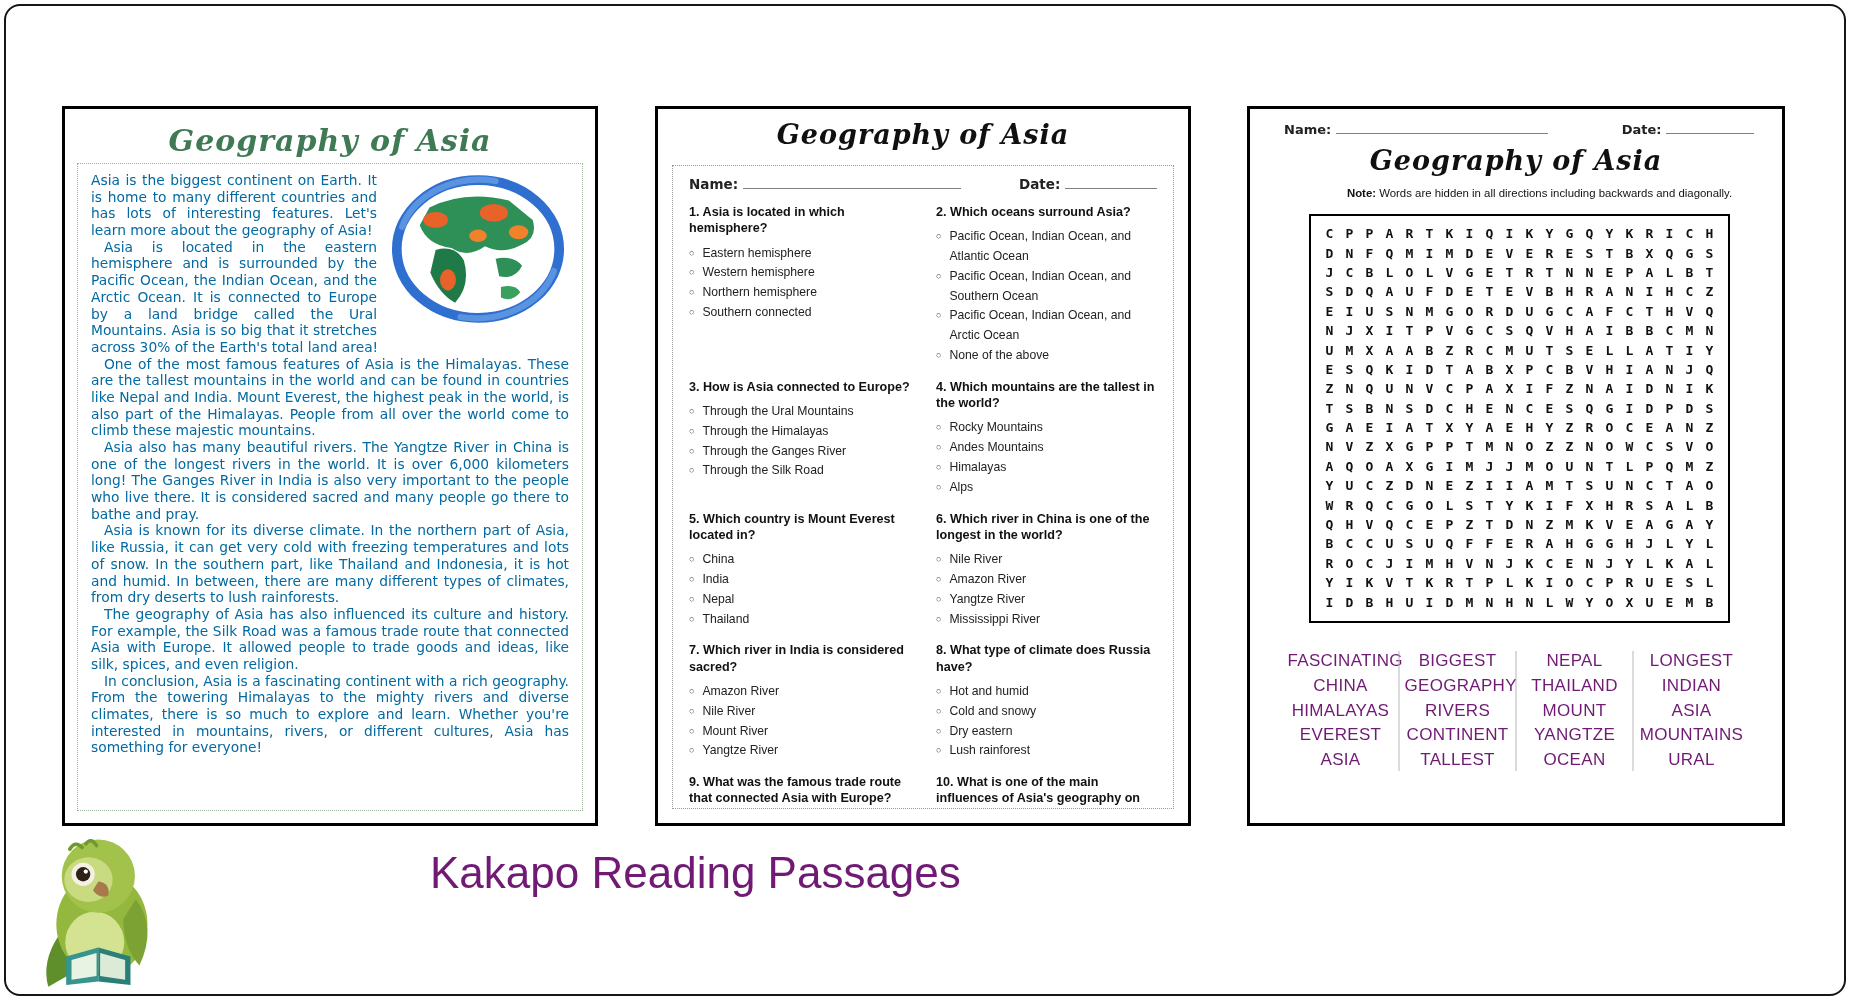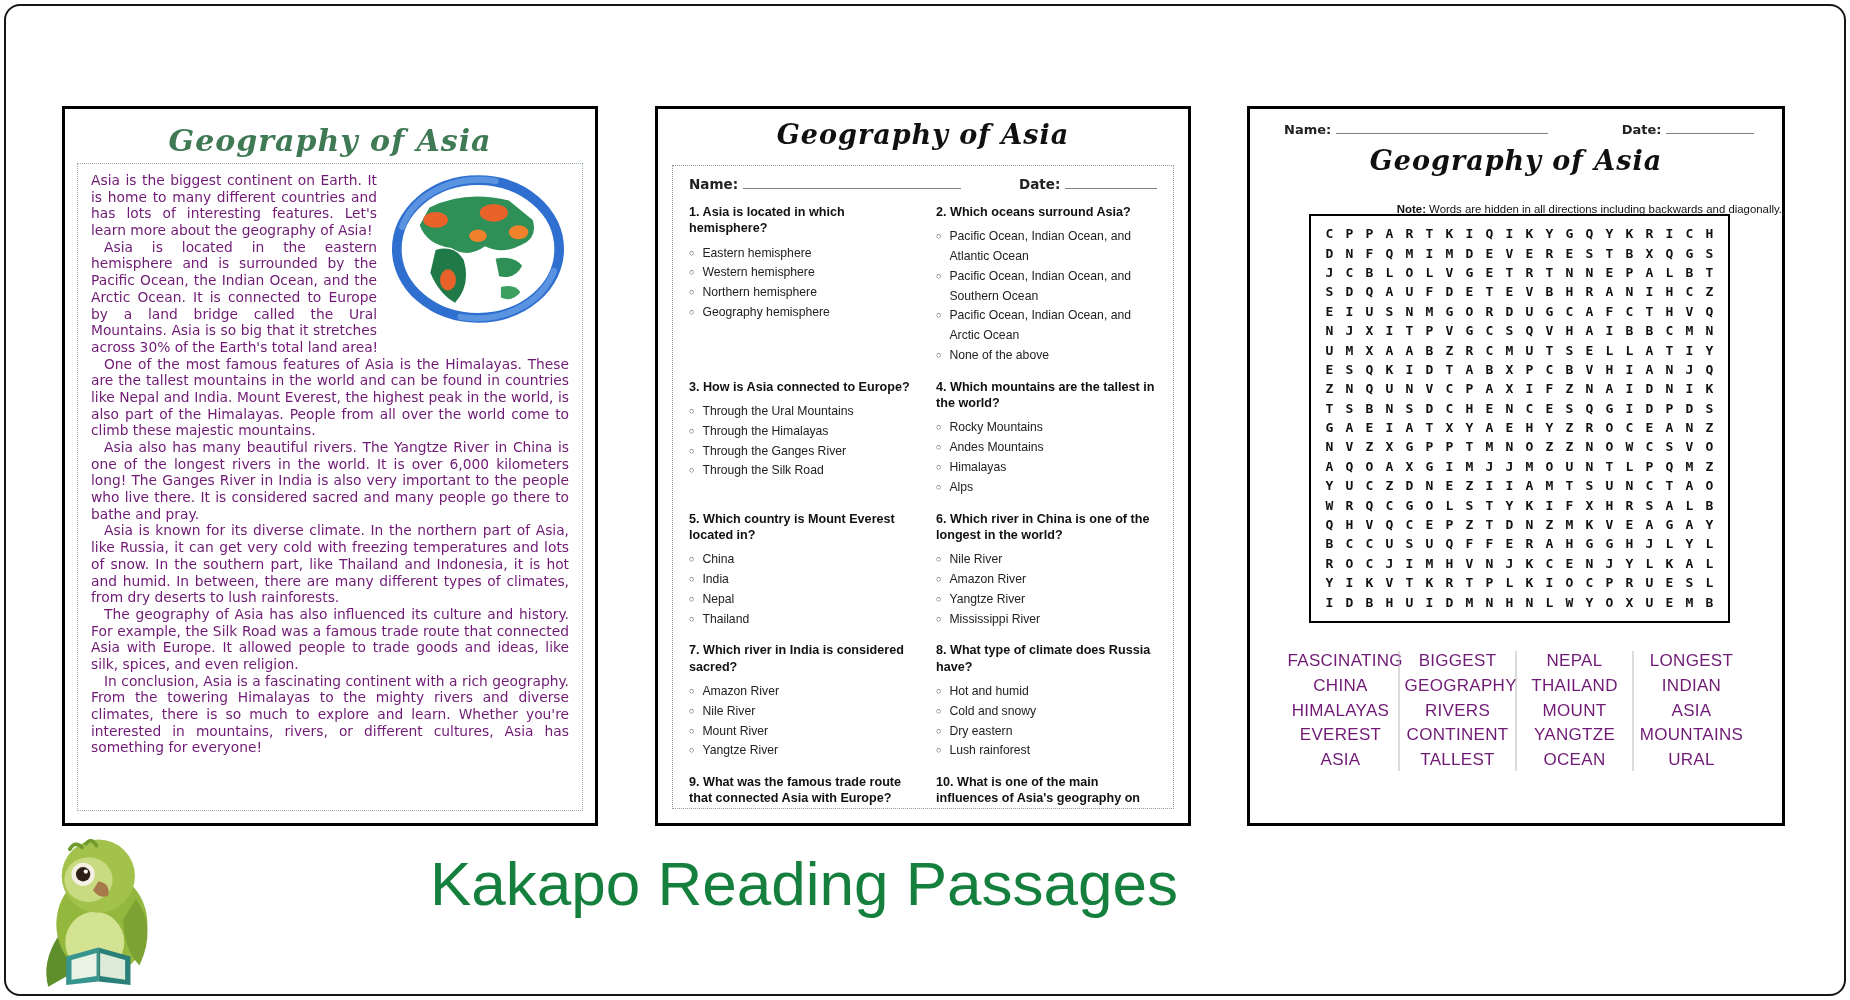--- a/index.html
+++ b/index.html
@@ -11,21 +11,21 @@
   #page1{left:62px;width:536px;}
   #page2{left:655px;width:536px;}
   #page3{left:1247px;width:538px;}
 
   .script-title{text-align:center;font-family:"DejaVu Serif",serif;font-style:italic;font-weight:bold;letter-spacing:1px;}
 
   
   .p1-title{margin-top:14px;font-size:30px;color:#3f7a55;}
   .p1-box{position:absolute;left:12px;right:12px;top:54px;bottom:12px;border:1px dotted #9bb39b;
           padding:8px 13px;overflow:hidden;font-family:"DejaVu Sans",sans-serif;font-size:13.8px;
-          line-height:1.21;color:#701a75;text-align:justify;box-sizing:border-box;}
+          line-height:1.21;color:#0369a1;text-align:justify;box-sizing:border-box;}
   .globe{float:right;width:182px;height:150px;margin:2px 0 6px 10px;}
   .para{margin:0;}
   .para.indent{text-indent:13px;}
 
   
   .p2-title{margin-top:10px;font-size:27px;color:#101010;}
   .p2-box{position:absolute;left:14px;right:14px;top:56px;bottom:14px;border:1px dotted #999;
           padding:10px 16px 4px;overflow:hidden;box-sizing:border-box;}
   .nd-row{display:flex;justify-content:space-between;align-items:flex-end;
           font-family:"DejaVu Sans",sans-serif;font-weight:bold;font-size:13.5px;color:#222;margin-bottom:12px;}
@@ -33,34 +33,34 @@
   .q-grid{display:grid;grid-template-columns:1fr 1fr;column-gap:26px;}
   .q{margin-bottom:13px;}
   .q-title{font-weight:bold;font-size:12.6px;line-height:1.3;color:#111;margin-bottom:7px;}
   .opt{font-size:12.2px;line-height:1.62;color:#222;display:flex;align-items:baseline;}
   .bullet{font-size:9px;margin-right:8px;color:#444;flex:0 0 auto;position:relative;top:-1px;}
 
   
   .p3-nd{display:flex;justify-content:space-between;padding:12px 28px 0 34px;
          font-family:"DejaVu Sans",sans-serif;font-weight:bold;font-size:13px;color:#222;}
   .p3-title{font-size:27px;color:#101010;margin-top:8px;}
-  .p3-note{text-align:right;font-size:11.4px;color:#111;margin-top:27px;padding-left:47px;}
+  .p3-note{text-align:center;font-size:11.4px;color:#111;margin-top:11px;padding-left:47px;}
   .p3-note .nb{font-weight:bold;}
   .grid-box{position:absolute;left:59px;top:105px;width:421px;height:409px;border:2px solid #000;
             padding:8px 9px;box-sizing:border-box;}
   .g-row{display:flex;justify-content:space-between;height:19.4px;align-items:center;}
   .g-cell{width:19px;text-align:center;font-family:"DejaVu Sans Mono",monospace;
           font-weight:bold;font-size:13px;color:#111;}
   .words{position:absolute;left:50%;transform:translateX(-50%);top:540px;display:flex;align-items:stretch;}
   .w-col{width:106px;text-align:center;}
   .w-div{width:1px;background:#b8b8b8;margin:2px 5px;}
   .w-item{font-size:17px;line-height:1.46;color:#701a75;letter-spacing:.3px;}
 
   
-  .brand{position:absolute;left:430px;top:848px;font-size:62px;color:#15803d;}
+  .brand{position:absolute;left:430px;top:848px;font-size:44px;color:#701a75;}
   .mascot{position:absolute;left:34px;top:826px;width:134px;height:168px;}
 </style>
 </head>
 <body>
 
 <div class="frame"></div>
 
 <div class="page" id="page1">
   <div class="script-title p1-title">Geography of Asia</div>
   <div class="p1-box">
@@ -106,21 +106,21 @@
           <div class="opt">
             <span class="bullet">○</span>
             <span>Western hemisphere</span>
           </div>
           <div class="opt">
             <span class="bullet">○</span>
             <span>Northern hemisphere</span>
           </div>
           <div class="opt">
             <span class="bullet">○</span>
-            <span>Geography hemisphere</span>
+            <span>Southern connected</span>
           </div>
         </div>
         <div class="q">
           <div class="q-title">2. Which oceans surround Asia?</div>
           <div class="opt">
             <span class="bullet">○</span>
             <span>Pacific Ocean, Indian Ocean, and Atlantic Ocean</span>
           </div>
           <div class="opt">
             <span class="bullet">○</span>

